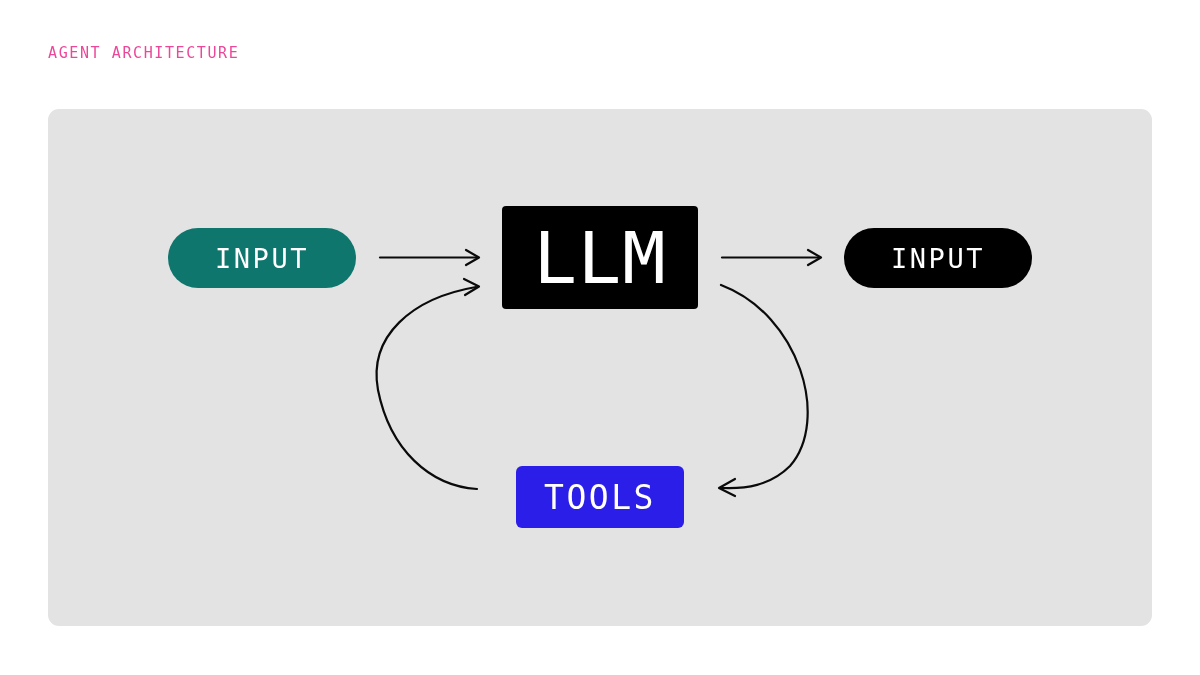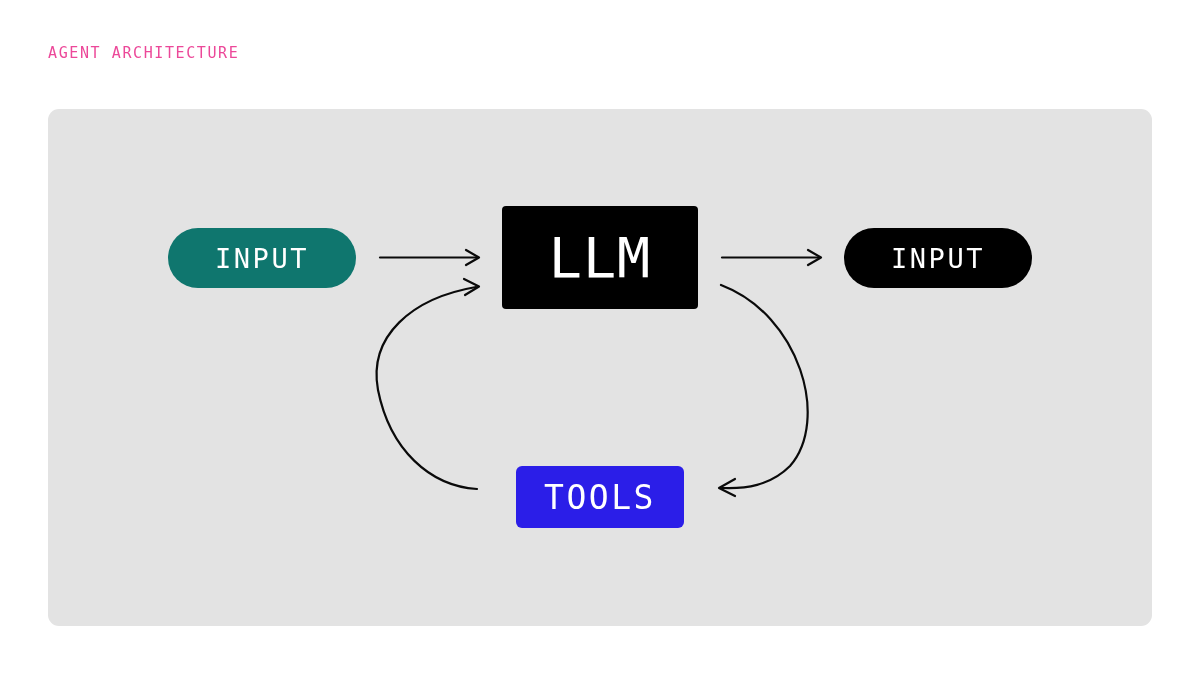--- a/index.html
+++ b/index.html
@@ -78,21 +78,21 @@
     letter-spacing: 2.5px;
   }
 
   #node-llm {
     left: 502px;
     top: 206px;
     width: 196px;
     height: 103px;
     background: #000000;
     border-radius: 4px;
-    font-size: 55px;
+    font-size: 72px;
     letter-spacing: 1px;
   }
 
   #node-tools {
     left: 516px;
     top: 466px;
     width: 168px;
     height: 62px;
     background: #2b1ee8;
     border-radius: 6px;

